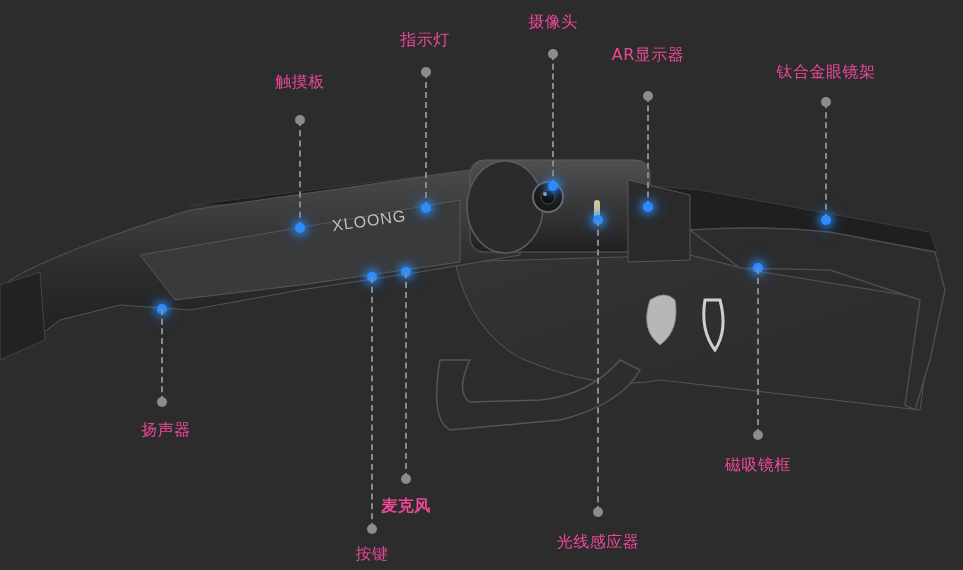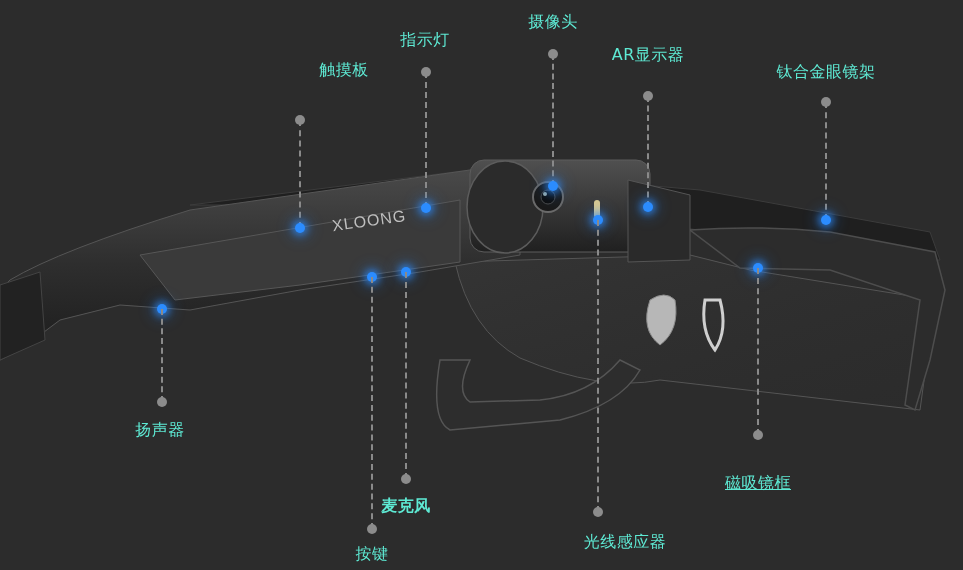--- a/index.html
+++ b/index.html
@@ -1,19 +1,19 @@
 <!DOCTYPE html>
 <html><head>
 <meta charset="utf-8">
 <style>
   html,body{margin:0;padding:0;background:#2c2c2c;}
   body{width:963px;height:570px;position:relative;overflow:hidden;font-family:"DejaVu Sans",sans-serif;}
   .stage{position:absolute;left:0;top:0;width:963px;height:570px;background:#2c2c2c;}
   .product{position:absolute;left:0;top:0;width:963px;height:570px;}
-  .label{position:absolute;color:#5eead4;font-size:16px;white-space:nowrap;letter-spacing:0.5px;transform:translateX(-50%);}
+  .label{position:absolute;color:#ec4899;font-size:16px;white-space:nowrap;letter-spacing:0.5px;transform:translateX(-50%);}
   .leader{position:absolute;width:0;border-left:2px dashed #8a8a8a;}
   .anchor{position:absolute;width:10px;height:10px;border-radius:50%;background:#8c8c8c;transform:translate(-50%,-50%);}
   .hotspot{position:absolute;width:10px;height:10px;border-radius:50%;background:#2b8cff;transform:translate(-50%,-50%);box-shadow:0 0 6px 3px rgba(43,140,255,0.55),0 0 14px 6px rgba(43,140,255,0.25);cursor:pointer;}
   .brand{position:absolute;left:332px;top:212px;color:#bfbfbf;font-size:16px;letter-spacing:1px;transform:rotate(-8deg);font-family:"Liberation Sans",sans-serif;}
 </style>
 </head>
 <body>
 
 <div class="stage">
 
@@ -59,21 +59,21 @@
 
     <path d="M440 360 Q430 420 450 430 L560 420 Q620 405 640 370 L620 360 Q590 395 540 400 L470 402 Q455 392 470 360 Z" fill="#2d2d2d" stroke="#555" stroke-width="1.5"></path>
 
     <path d="M650 300 Q640 330 660 345 Q680 330 675 300 Q665 290 650 300 Z" fill="#cfcfcf" stroke="#9a9a9a" opacity="0.85"></path>
     <path d="M705 300 Q700 330 715 350 Q728 330 720 300 Z" fill="none" stroke="#cfcfcf" stroke-width="3"></path>
   </svg>
 
   <div class="brand">XLOONG</div>
 
   <div>
-    <div class="label" style="left:300px;top:60px;margin-left:44px;">触摸板</div>
+    <div class="label" style="left:300px;top:72px;">触摸板</div>
     <div class="leader" style="left:299px;top:120px;height:108px;"></div>
     <div class="anchor" style="left:300px;top:120px;"></div>
     <div class="hotspot" style="left:300px;top:228px;"></div>
   </div>
 
   <div>
     <div class="label" style="left:425px;top:30px;">指示灯</div>
     <div class="leader" style="left:425px;top:72px;height:136px;"></div>
     <div class="anchor" style="left:426px;top:72px;"></div>
     <div class="hotspot" style="left:426px;top:208px;"></div>
@@ -97,44 +97,44 @@
     <div class="label" style="left:826px;top:62px;">钛合金眼镜架</div>
     <div class="leader" style="left:825px;top:102px;height:118px;"></div>
     <div class="anchor" style="left:826px;top:102px;"></div>
     <div class="hotspot" style="left:826px;top:220px;"></div>
   </div>
 
   <div>
     <div class="hotspot" style="left:162px;top:309px;"></div>
     <div class="leader" style="left:161px;top:309px;height:93px;"></div>
     <div class="anchor" style="left:162px;top:402px;"></div>
-    <div class="label" style="left:160px;top:420px;">扬声器</div>
+    <div class="label" style="left:166px;top:420px;">扬声器</div>
   </div>
 
   <div>
     <div class="hotspot" style="left:372px;top:277px;"></div>
     <div class="leader" style="left:371px;top:277px;height:252px;"></div>
     <div class="anchor" style="left:372px;top:529px;"></div>
     <div class="label" style="left:372px;top:544px;font-family:Liberation Mono, monospace;">按键</div>
   </div>
 
   <div>
     <div class="hotspot" style="left:406px;top:272px;"></div>
     <div class="leader" style="left:405px;top:272px;height:207px;"></div>
     <div class="anchor" style="left:406px;top:479px;"></div>
     <div class="label" style="left:406px;top:496px;font-weight:bold;">麦克风</div>
   </div>
 
   <div>
     <div class="hotspot" style="left:598px;top:220px;"></div>
     <div class="leader" style="left:597px;top:220px;height:292px;"></div>
     <div class="anchor" style="left:598px;top:512px;"></div>
-    <div class="label" style="left:625px;top:532px;">光线感应器</div>
+    <div class="label" style="left:598px;top:532px;">光线感应器</div>
   </div>
 
   <div>
     <div class="hotspot" style="left:758px;top:268px;"></div>
     <div class="leader" style="left:757px;top:268px;height:167px;"></div>
     <div class="anchor" style="left:758px;top:435px;"></div>
-    <div class="label" style="left:758px;top:473px;text-decoration:underline;">磁吸镜框</div>
+    <div class="label" style="left:758px;top:455px;">磁吸镜框</div>
   </div>
 
 </div>
 
 </body></html>

